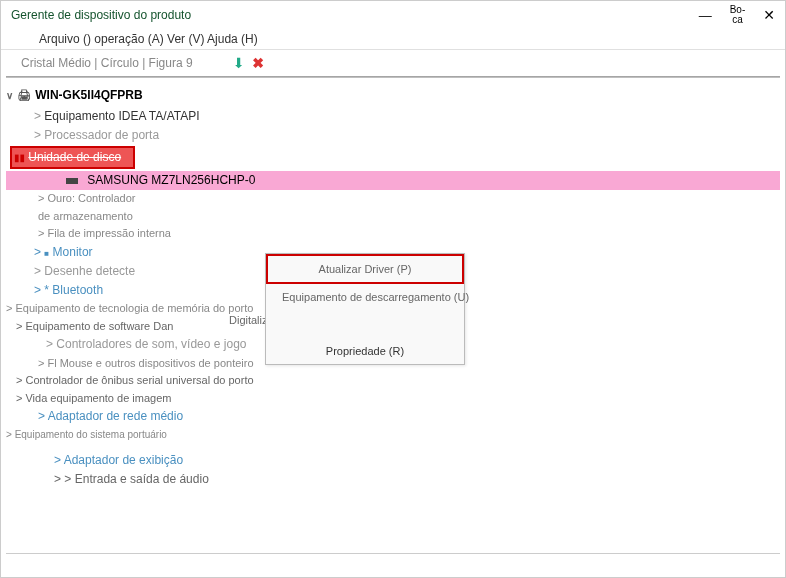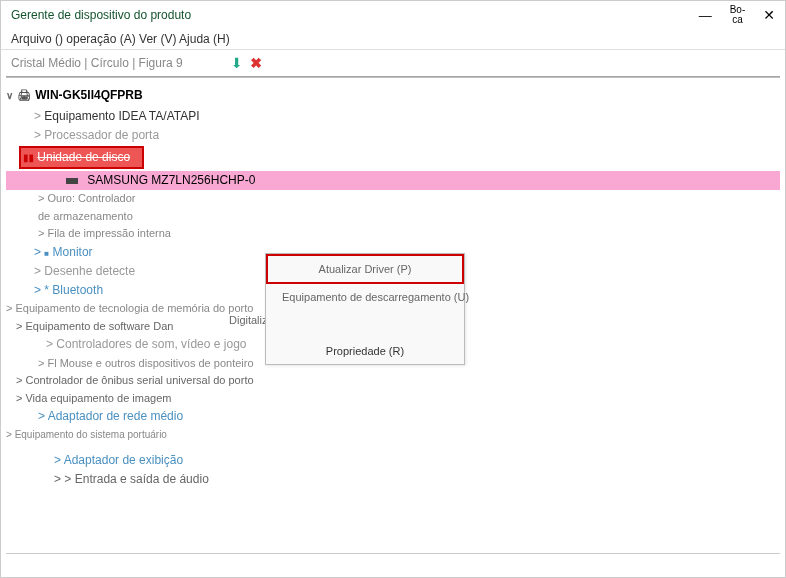--- a/index.html
+++ b/index.html
@@ -5,38 +5,38 @@
     * { margin: 0; padding: 0; box-sizing: border-box; font-family: "Segoe UI", Tahoma, sans-serif; }
     body { background: #fff; width: 786px; height: 578px; overflow: hidden; position: relative; }
     .window { width: 100%; height: 100%; border: 1px solid #ccc; display: flex; flex-direction: column; }
     .titlebar { display: flex; align-items: center; justify-content: space-between; padding: 2px 10px; height: 28px; }
     .titlebar-left { font-size: 12px; color: #14532d; }
     .titlebar-right { display: flex; gap: 18px; align-items: center; font-size: 13px; }
     .titlebar-right span { cursor: pointer; }
     .win-min { font-weight: 300; }
     .win-max { font-size: 10px; line-height: 10px; text-align: center; }
     .win-close { font-size: 14px; }
-    .menubar { padding: 3px 10px; font-size: 12px; color: #333; }
-    .toolbar { padding: 5px 10px; font-size: 12px; color: #888; display: flex; align-items: center; border-top: 1px solid #e0e0e0; gap: 8px; }
+    .menubar { padding: 3px 10px; font-size: 12px; color: #333; margin-left: 28px; }
+    .toolbar { padding: 5px 20px; font-size: 12px; color: #888; display: flex; align-items: center; border-top: 1px solid #e0e0e0; }
     .toolbar-icons { margin-left: 40px; display: flex; gap: 8px; align-items: center; }
     .icon-dl { color: #2a8; font-size: 14px; }
     .icon-x { color: #d33; font-weight: bold; font-size: 14px; }
     .separator { height: 2px; background: linear-gradient(to bottom, #999, #ccc); margin: 0 5px; }
     .content { flex: 1; overflow: auto; padding: 8px 5px; position: relative; }
     .tree { font-size: 12px; line-height: 1.6; }
     .root-row { display: flex; align-items: center; font-weight: bold; margin-bottom: 2px; gap: 4px; }
     .chevron { font-size: 10px; color: #666; }
     .comp-icon { font-size: 11px; color: #555; }
     .node { padding-left: 28px; color: #333; }
     .node .exp { color: #999; }
     .node-blue { color: #4a90c0; }
     .node-gray { color: #999; }
     .node-darkgray { color: #666; }
     .strikethrough { text-decoration: line-through; }
-    .highlighted-red { background: #e55; color: #fff; border: 2px solid #c00; display: inline-block; padding: 0 12px 0 2px; margin-left: 13px; }
+    .highlighted-red { background: #e55; color: #fff; border: 2px solid #c00; display: inline-block; padding: 0 12px 0 2px; margin-left: 4px; }
     .highlighted-red .pause-icon { color: #c00; font-size: 10px; }
     .selected-row { background: #f9a8d4; padding-left: 60px; display: block; margin-top: 2px; }
     .disk-icon { width: 12px; height: 6px; background: #444; display: inline-block; margin-right: 6px; vertical-align: middle; }
     .sub { padding-left: 32px; font-size: 11px; color: #888; }
     .node-0 { padding-left: 0; font-size: 11px; color: #888; }
     .node-2 { padding-left: 10px; font-size: 11px; color: #666; }
     .node-3 { padding-left: 32px; }
     .node-4 { padding-left: 48px; }
     .context-menu {
       position: absolute;

